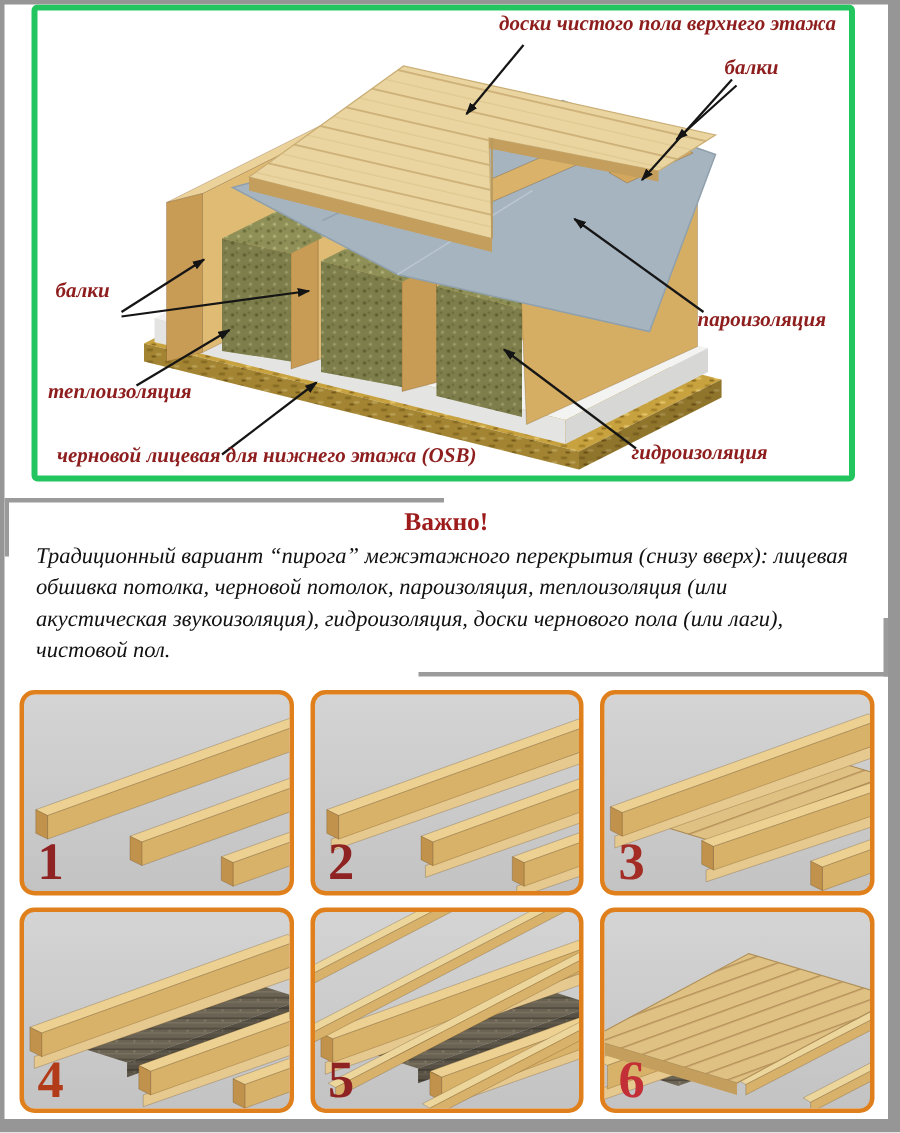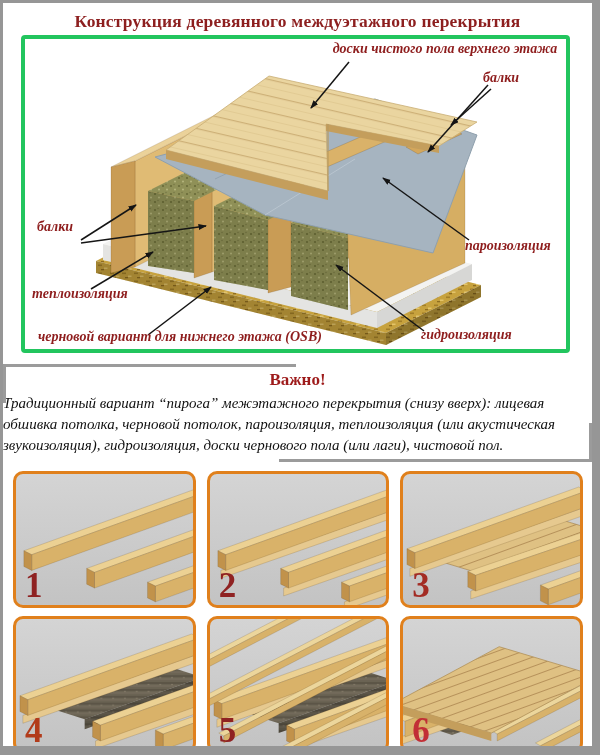--- a/index.html
+++ b/index.html
@@ -27,21 +27,21 @@
   .note{position:relative;margin-top:11px;padding:2px 0 6px 0;min-height:84px;}
   .corner-tl{position:absolute;left:0;top:0;width:290px;height:36px;
     border-top:3px solid #9b9b9b;border-left:3px solid #9b9b9b;}
   .corner-br{position:absolute;right:0;bottom:0;width:310px;height:36px;
     border-bottom:3px solid #9b9b9b;border-right:3px solid #9b9b9b;}
   .note-heading{
     margin:4px 0 2px 0;text-align:center;font-size:17px;font-weight:bold;
     color:#9e1b1b;
   }
   .note-body{
-    margin:3px 18px 0 0;font-style:italic;font-size:15px;line-height:21px;color:#111;
+    margin:3px 18px 0 21px;font-style:italic;font-size:15px;line-height:21px;color:#111;
   }
   
   .grid{
     display:grid;grid-template-columns:repeat(3,1fr);grid-auto-rows:137px;
     gap:8px 11px;margin:9px 9px 0 10px;
   }
   .thumb{
     position:relative;box-sizing:border-box;border:3px solid #e0801c;border-radius:10px;
     background:linear-gradient(180deg,#d4d4d4,#c3c3c3);overflow:hidden;
   }
@@ -84,21 +84,20 @@
     </pattern>
     <pattern id="plankSmall" width="9" height="9" patternUnits="userSpaceOnUse" patternTransform="rotate(-20)">
       <rect width="9" height="9" fill="#dfc183"></rect>
       <path d="M0,0.5 H9" stroke="#b6915a" stroke-width="1"></path>
     </pattern>
   </defs>
 </svg>
 
 <div class="page">
 
-  <h1 class="title">Конструкция деревянного междуэтажного перекрытия</h1>
 
   <div class="diagram-box">
     <svg class="scene" viewBox="0 0 543 312">
 
       <g>
         <polygon points="71,222 361,294 456,246 166,174" fill="url(#osbPat)"></polygon>
         <polygon points="71,222 361,294 361,306 71,234" fill="url(#osbPat)"></polygon>
         <polygon points="71,222 361,294 361,306 71,234" fill="rgba(0,0,0,0.18)"></polygon>
         <polygon points="361,294 456,246 456,258 361,306" fill="url(#osbPat)"></polygon>
         <polygon points="361,294 456,246 456,258 361,306" fill="rgba(0,0,0,0.28)"></polygon>
@@ -168,21 +167,21 @@
         <line x1="123" y1="296" x2="186" y2="248" marker-end="url(#arr)"></line>
         <line x1="444" y1="201" x2="358" y2="139" marker-end="url(#arr)"></line>
         <line x1="399" y1="292" x2="311" y2="226" marker-end="url(#arr)"></line>
       </g>
     </svg>
 
     <div class="dlabel" style="left:300px;top:2px;width:240px;text-align:center">доски чистого пола верхнего этажа</div>
     <div class="dlabel" style="left:426px;top:31px;width:100px;text-align:center">балки</div>
     <div class="dlabel" style="left:12px;top:180px">балки</div>
     <div class="dlabel" style="left:7px;top:247px">теплоизоляция</div>
-    <div class="dlabel" style="left:13px;top:290px;width:330px">черновой вариант для нижнего этажа (OSB)</div>
+    <div class="dlabel" style="left:13px;top:290px;width:330px">черновой лицевая для нижнего этажа (OSB)</div>
     <div class="dlabel" style="left:440px;top:199px">пароизоляция</div>
     <div class="dlabel" style="left:396px;top:288px">гидроизоляция</div>
   </div>
 
   <div class="note">
     <div class="corner-tl"></div>
     <div class="corner-br"></div>
     <div class="note-heading">Важно!</div>
     <p class="note-body">Традиционный вариант “пирога” межэтажного перекрытия (снизу вверх): лицевая обшивка потолка, черновой потолок, пароизоляция, теплоизоляция (или акустическая звукоизоляция), гидроизоляция, доски чернового пола (или лаги), чистовой пол.</p>
   </div>

